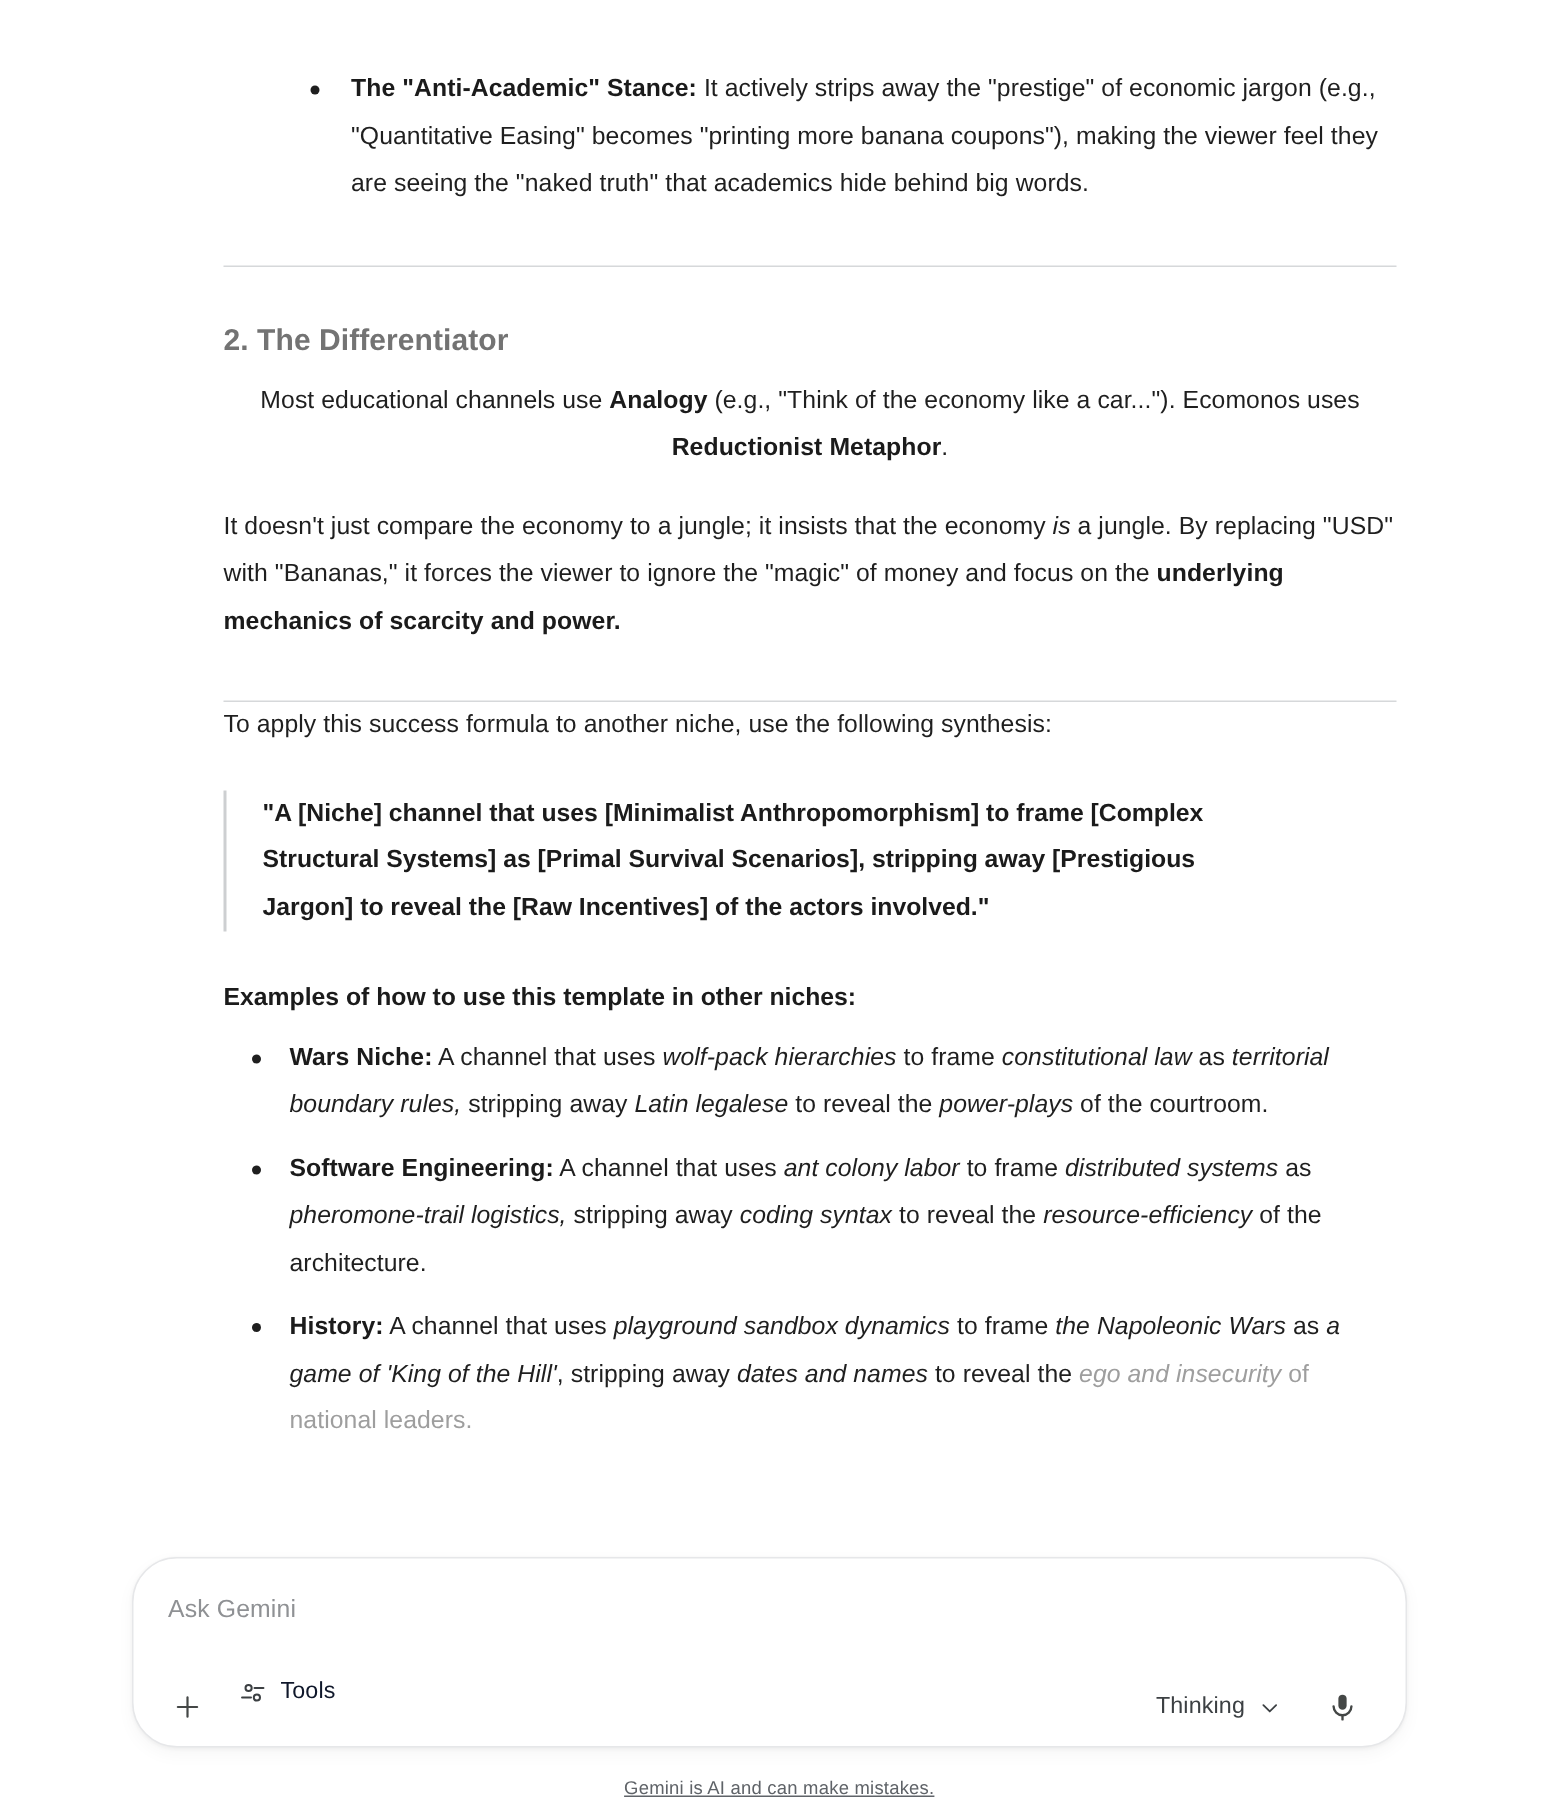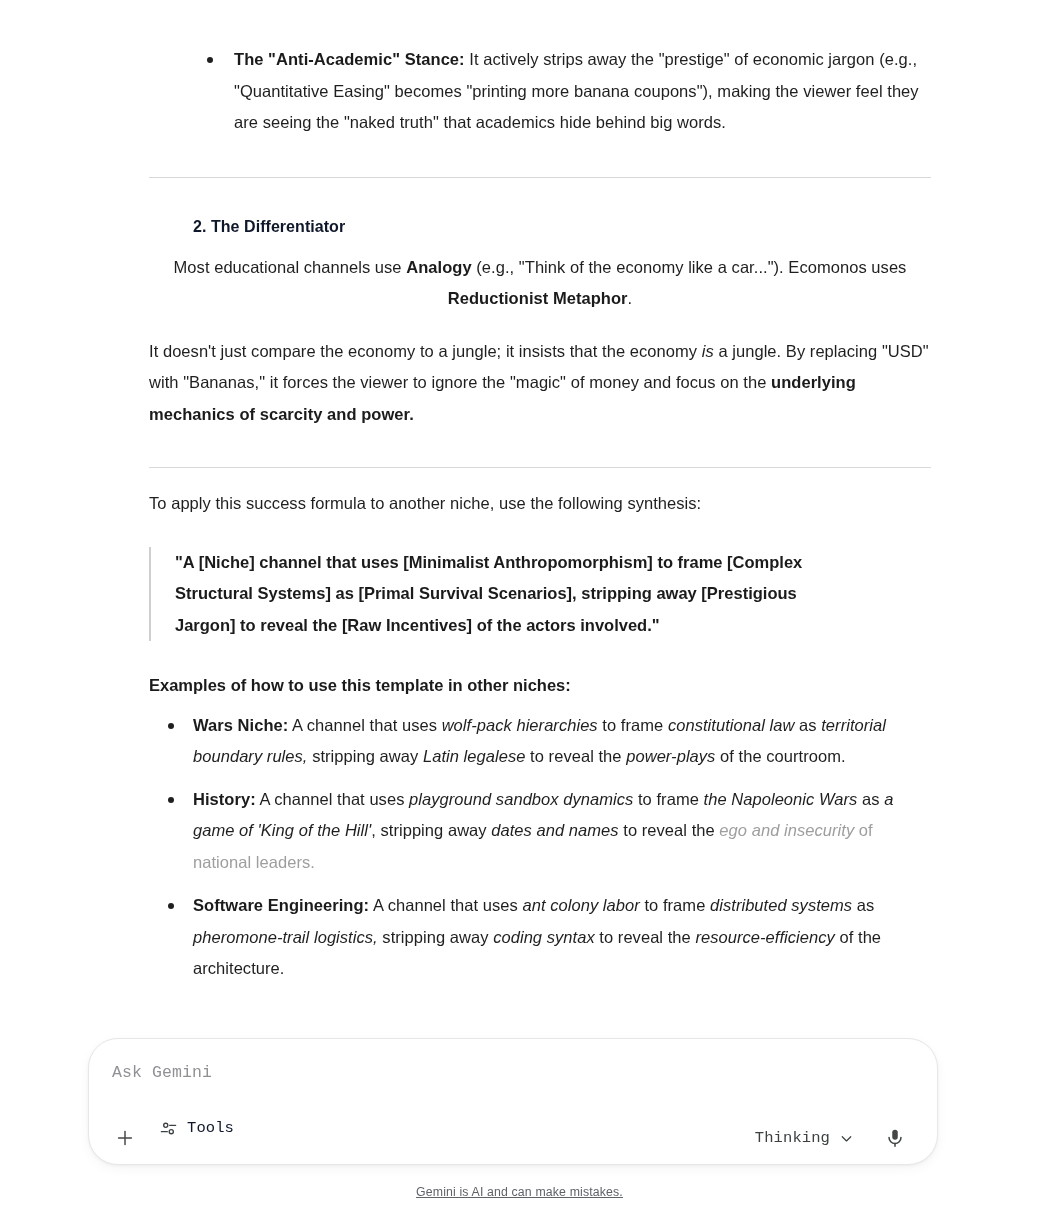--- a/index.html
+++ b/index.html
@@ -66,26 +66,25 @@
   i, em { font-style: italic; margin-top: 29px; }
 
   hr.rule {
     border: 0;
     border-top: 1px solid #d6d8da;
     margin: 0;
     width: 782px;
   }
 
   h3.section-heading {
-    font-size: 16px;
+    font-size: 20px;
     line-height: 26px;
     font-weight: 700;
-    color: #0f172a;
+    color: #737373;
     letter-spacing: 0.05px;
-    margin-left: 44px;
   }
 
   blockquote.template-quote {
     border-left: 2px solid #cdcfd1;
     padding: 0 0 0 24px;
     margin: 0;
     font-size: 16.5px;
     line-height: 31.5px;
     font-weight: 700;
     color: #1b1b1b;
@@ -104,21 +103,20 @@
   .composer {
     position: absolute;
     left: 88px;
     top: 1038px;
     width: 850px;
     height: 127px;
     background: #ffffff;
     border: 1px solid #e6e7e9;
     border-radius: 30px;
     box-shadow: 0 1px 3px rgba(0,0,0,0.05), 0 4px 12px rgba(0,0,0,0.04);
-    font-family: Liberation Mono, monospace;
   }
 
   .composer-placeholder {
     position: absolute;
     left: 23px;
     top: 22px;
     font-size: 16.5px;
     line-height: 24px;
     color: #8f9194;
     letter-spacing: 0.1px;
@@ -222,43 +220,43 @@
       <span>Most educational channels use </span><b>Analogy</b><span> (e.g., "Think of the economy like a car..."). Ecomonos uses </span><b>Reductionist Metaphor</b><span>.</span>
     </p>
 
     <p class="para" style="margin-top:21px;">
       <span>It doesn't just compare the economy to a jungle; it insists that the economy </span><i>is</i><span> a jungle. By replacing "USD" with "Bananas," it forces the viewer to ignore the "magic" of money and focus on the </span><b>underlying mechanics of scarcity and power.</b>
     </p>
 
     <hr class="rule" style="margin-top:37px;">
 
 
-    <p class="para" style="margin-top:20px;">To apply this success formula to another niche, use the following synthesis:</p>
+    <p class="para" style="margin-top:0;">To apply this success formula to another niche, use the following synthesis:</p>
 
     <blockquote class="template-quote" style="margin-top:27px; width:680px;">
       <span>"A [Niche] channel that uses [Minimalist Anthropomorphism] to frame [Complex Structural Systems] as [Primal Survival Scenarios], stripping away [Prestigious Jargon] to reveal the [Raw Incentives] of the actors involved."</span>
     </blockquote>
 
     <p class="examples-heading" style="margin-top:29px;">Examples of how to use this template in other niches:</p>
 
     <ul class="bullets tight" style="margin-top:8px;">
 
       <li style="margin-bottom:11px;">
         <span class="dot"></span>
         <span class="li-text"><b>Wars Niche:</b><span> A channel that uses </span><i>wolf-pack hierarchies</i><span> to frame </span><i>constitutional law</i><span> as </span><i>territorial boundary rules,</i><span> stripping away </span><i>Latin legalese</i><span> to reveal the </span><i>power-plays</i><span> of the courtroom.</span></span>
       </li>
 
+      <li style="margin-bottom:11px;">
+        <span class="dot"></span>
+        <span class="li-text"><b>Software Engineering:</b><span> A channel that uses </span><i>ant colony labor</i><span> to frame </span><i>distributed systems</i><span> as </span><i>pheromone-trail logistics,</i><span> stripping away </span><i>coding syntax</i><span> to reveal the </span><i>resource-efficiency</i><span> of the architecture.</span></span>
+      </li>
+
       <li>
         <span class="dot"></span>
         <span class="li-text"><b>History:</b><span> A channel that uses </span><i>playground sandbox dynamics</i><span> to frame </span><i>the Napoleonic Wars</i><span> as </span><i>a game of 'King of the Hill'</i><span>, stripping away </span><i>dates and names</i><span> to reveal the </span><i class="faded">ego and insecurity</i><span class="faded"> of national leaders.</span></span>
-      </li>
-
-      <li style="margin-bottom:11px;">
-        <span class="dot"></span>
-        <span class="li-text"><b>Software Engineering:</b><span> A channel that uses </span><i>ant colony labor</i><span> to frame </span><i>distributed systems</i><span> as </span><i>pheromone-trail logistics,</i><span> stripping away </span><i>coding syntax</i><span> to reveal the </span><i>resource-efficiency</i><span> of the architecture.</span></span>
       </li>
     </ul>
   </div>
 
   <div class="composer">
 
     <div class="composer-placeholder">Ask Gemini</div>
 
     <div class="composer-bar">
 

